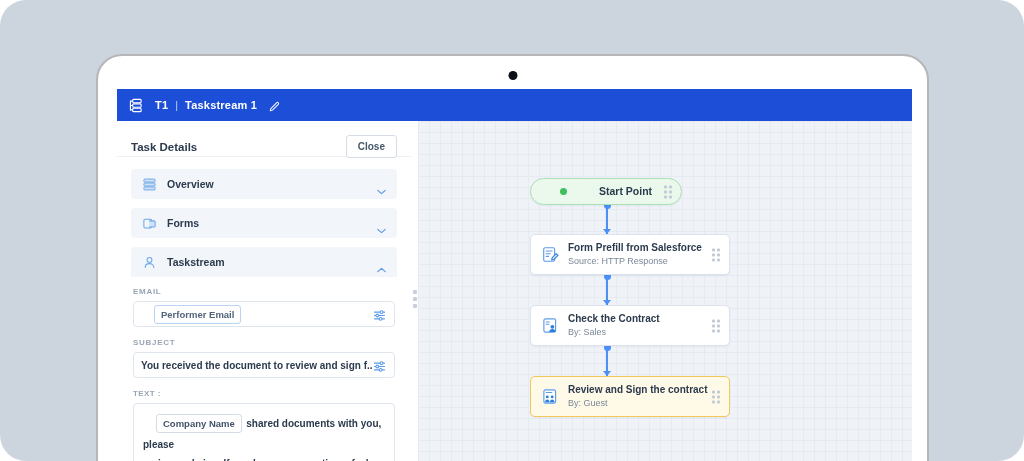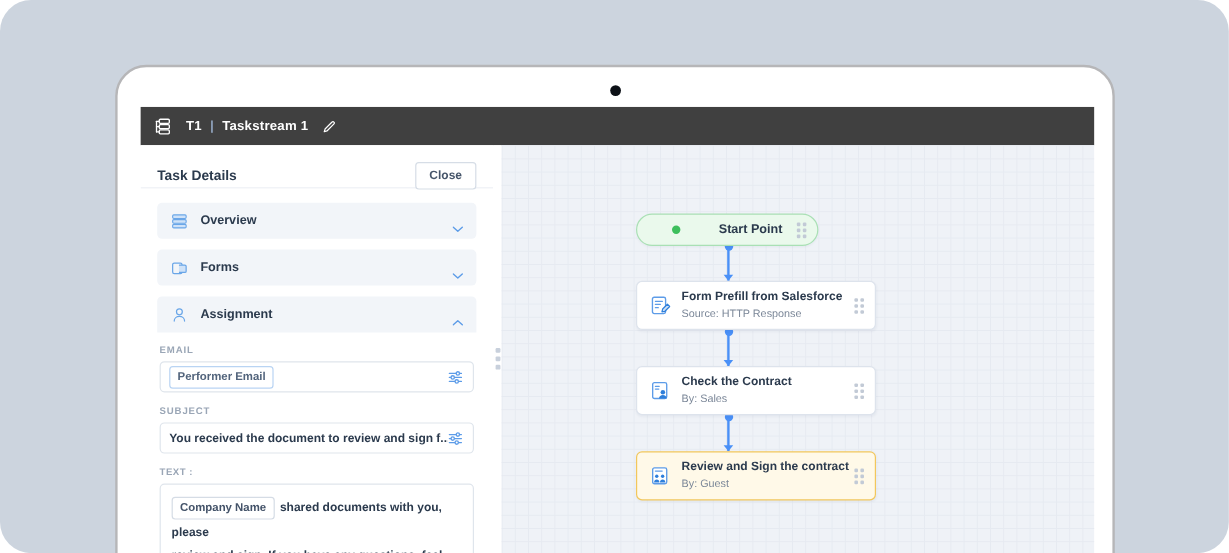--- a/index.html
+++ b/index.html
@@ -43,21 +43,21 @@
     left: 19px; top: 33px;
     width: 795px; height: 387px;
     background: #ffffff;
     overflow: hidden;
   }
 
   
   #appbar {
     position: relative;
     height: 32px;
-    background: #404040;
+    background: #1d4ed8;
     display: flex;
     align-items: center;
     padding: 0 10px 0 11px;
   }
   .bc-icon { width: 15px; height: 15px; margin-right: 12px; flex: 0 0 auto; }
   .bc-text {
     color: #ffffff; font-size: 11px; font-weight: 700;
     letter-spacing: .2px; white-space: nowrap;
   }
   .bc-sep {
@@ -118,21 +118,21 @@
   }
   .field-label.mixed { text-transform: none; letter-spacing: .4px; }
   .input-box {
     border: 1px solid #dfe5ec; border-radius: 4px; background: #fff;
     height: 26px; display: flex; align-items: center;
     padding: 0 8px 0 7px; margin-bottom: 11px;
   }
   .chip {
     border: 1px solid #b9d4f3; background: #fff; border-radius: 3px;
     font-size: 9.5px; font-weight: 600; color: #52647c;
-    padding: 3px 6px; white-space: nowrap;
+    padding: 3px 6px; white-space: nowrap; margin-left: 13px;
   }
   .chip.grey { border-color: #d5dce5; color: #445369; }
   .input-text {
     font-size: 10px; color: #2b3a4d; font-weight: 600;
     white-space: nowrap; overflow: hidden;
   }
   .slider-icon { margin-left: auto; width: 13px; height: 13px; flex: 0 0 auto; }
   .text-area {
     border: 1px solid #dfe5ec; border-top-left-radius: 4px;
     border-top-right-radius: 4px; background: #fff;
@@ -277,21 +277,21 @@
             </span>
           </div>
 
           <div class="accordion open">
             <span class="acc-icon">
               <svg viewBox="0 0 16 16" width="15" height="15">
                 <circle cx="8" cy="5.2" r="2.6" fill="none" stroke="#6aa6e8" stroke-width="1.1"></circle>
                 <path d="M3.4 13.4c0-2.6 2.1-4.2 4.6-4.2s4.6 1.6 4.6 4.2" fill="none" stroke="#6aa6e8" stroke-width="1.1" stroke-linecap="round"></path>
               </svg>
             </span>
-            <span class="acc-label">Assignment</span>
+            <span class="acc-label">Taskstream</span>
             <span class="chev">
               <svg viewBox="0 0 12 8" width="9" height="6">
                 <path d="M1 6.2L6 1.8 11 6.2" fill="none" stroke="#5d9ce8" stroke-width="1.6" stroke-linecap="round" stroke-linejoin="round"></path>
               </svg>
             </span>
           </div>
 
           <div id="assignment-body">
 
             <div class="field-label">EMAIL</div>

